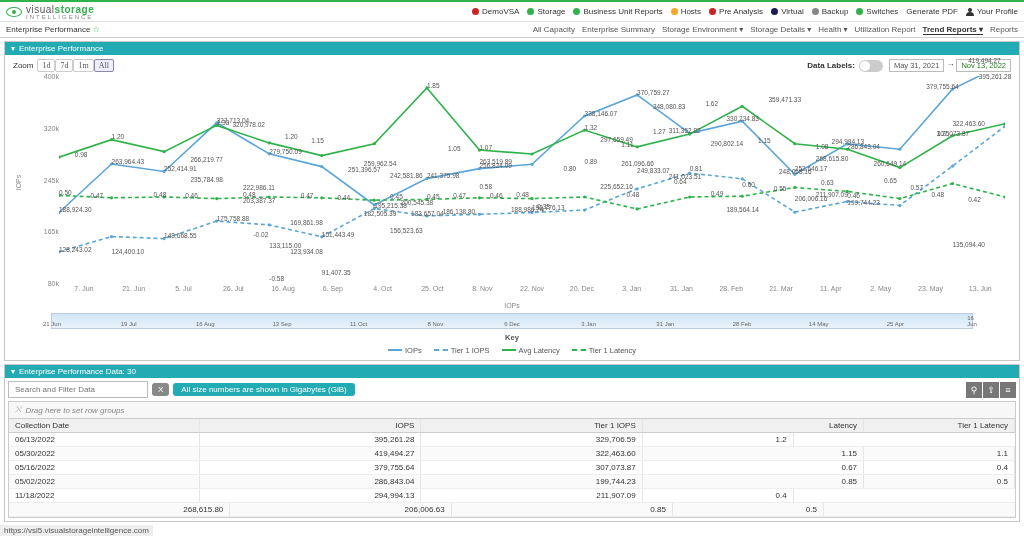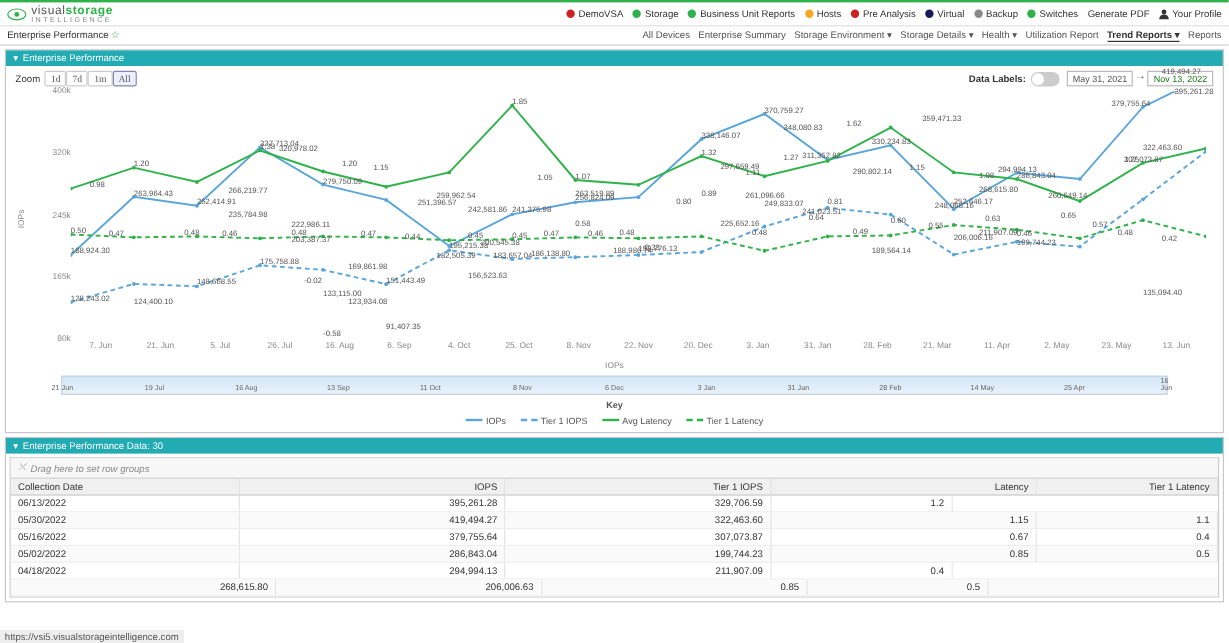--- a/index.html
+++ b/index.html
@@ -121,21 +121,21 @@
       <span class="item">
         <span class="person-icon"></span>
         <span>Your Profile</span>
       </span>
     </div>
 </div>
 
 <div class="menubar">
   <span class="title"><span>Enterprise Performance</span><span class="star">☆</span></span>
   <div class="menuright" id="menuright">
-      <span>All Devices</span>
+      <span>All Capacity</span>
       <span>Enterprise Summary</span>
       <span>Storage Environment ▾</span>
       <span>Storage Details ▾</span>
       <span>Health ▾</span>
       <span>Utilization Report</span>
       <span class="active">Trend Reports ▾</span>
       <span>Reports</span>
     </div>
 </div>
 
@@ -305,20 +305,30 @@
         </span></span>
   </div>
 </div>
 
 <div class="panel data-panel">
   <div class="panel-hdr">
     <span class="caret">▾</span>
     <span>Enterprise Performance Data: 30</span>
   </div>
   <div class="panel-body">
+    <div class="filterrow">
+      <input class="filterbox" placeholder="Search and Filter Data" style="">
+      <span class="xbtn">X</span>
+      <span class="pill">All size numbers are shown in Gigabytes (GiB)</span>
+      <div class="toolbtns">
+        <span class="tbtn">⚲</span>
+        <span class="tbtn">⇧</span>
+        <span class="tbtn">≡</span>
+      </div>
+    </div>
     <div class="grid">
       <div class="gdrag">
           <span>⤬</span>
           <span>Drag here to set row groups</span>
         </div>
       <div class="ghdr" id="ghdr">
           <div class="gcell c0">Collection Date</div>
           <div class="gcell c1">IOPS</div>
           <div class="gcell c2">Tier 1 IOPS</div>
           <div class="gcell c3">Latency</div>
@@ -346,21 +356,21 @@
             <div class="gcell c4">0.4</div>
           </div>
           <div class="grow">
             <div class="gcell c0">05/02/2022</div>
             <div class="gcell c1">286,843.04</div>
             <div class="gcell c2">199,744.23</div>
             <div class="gcell c3">0.85</div>
             <div class="gcell c4">0.5</div>
           </div>
           <div class="grow">
-            <div class="gcell c0">04/18/2022</div>
+            <div class="gcell c0">11/18/2022</div>
             <div class="gcell c1">294,994.13</div>
             <div class="gcell c2">211,907.09</div>
             <div class="gcell c4">0.4</div>
           </div>
           <div class="grow">
             <div class="gcell c1">268,615.80</div>
             <div class="gcell c2">206,006.63</div>
             <div class="gcell c3">0.85</div>
             <div class="gcell c4">0.5</div>
           </div>

